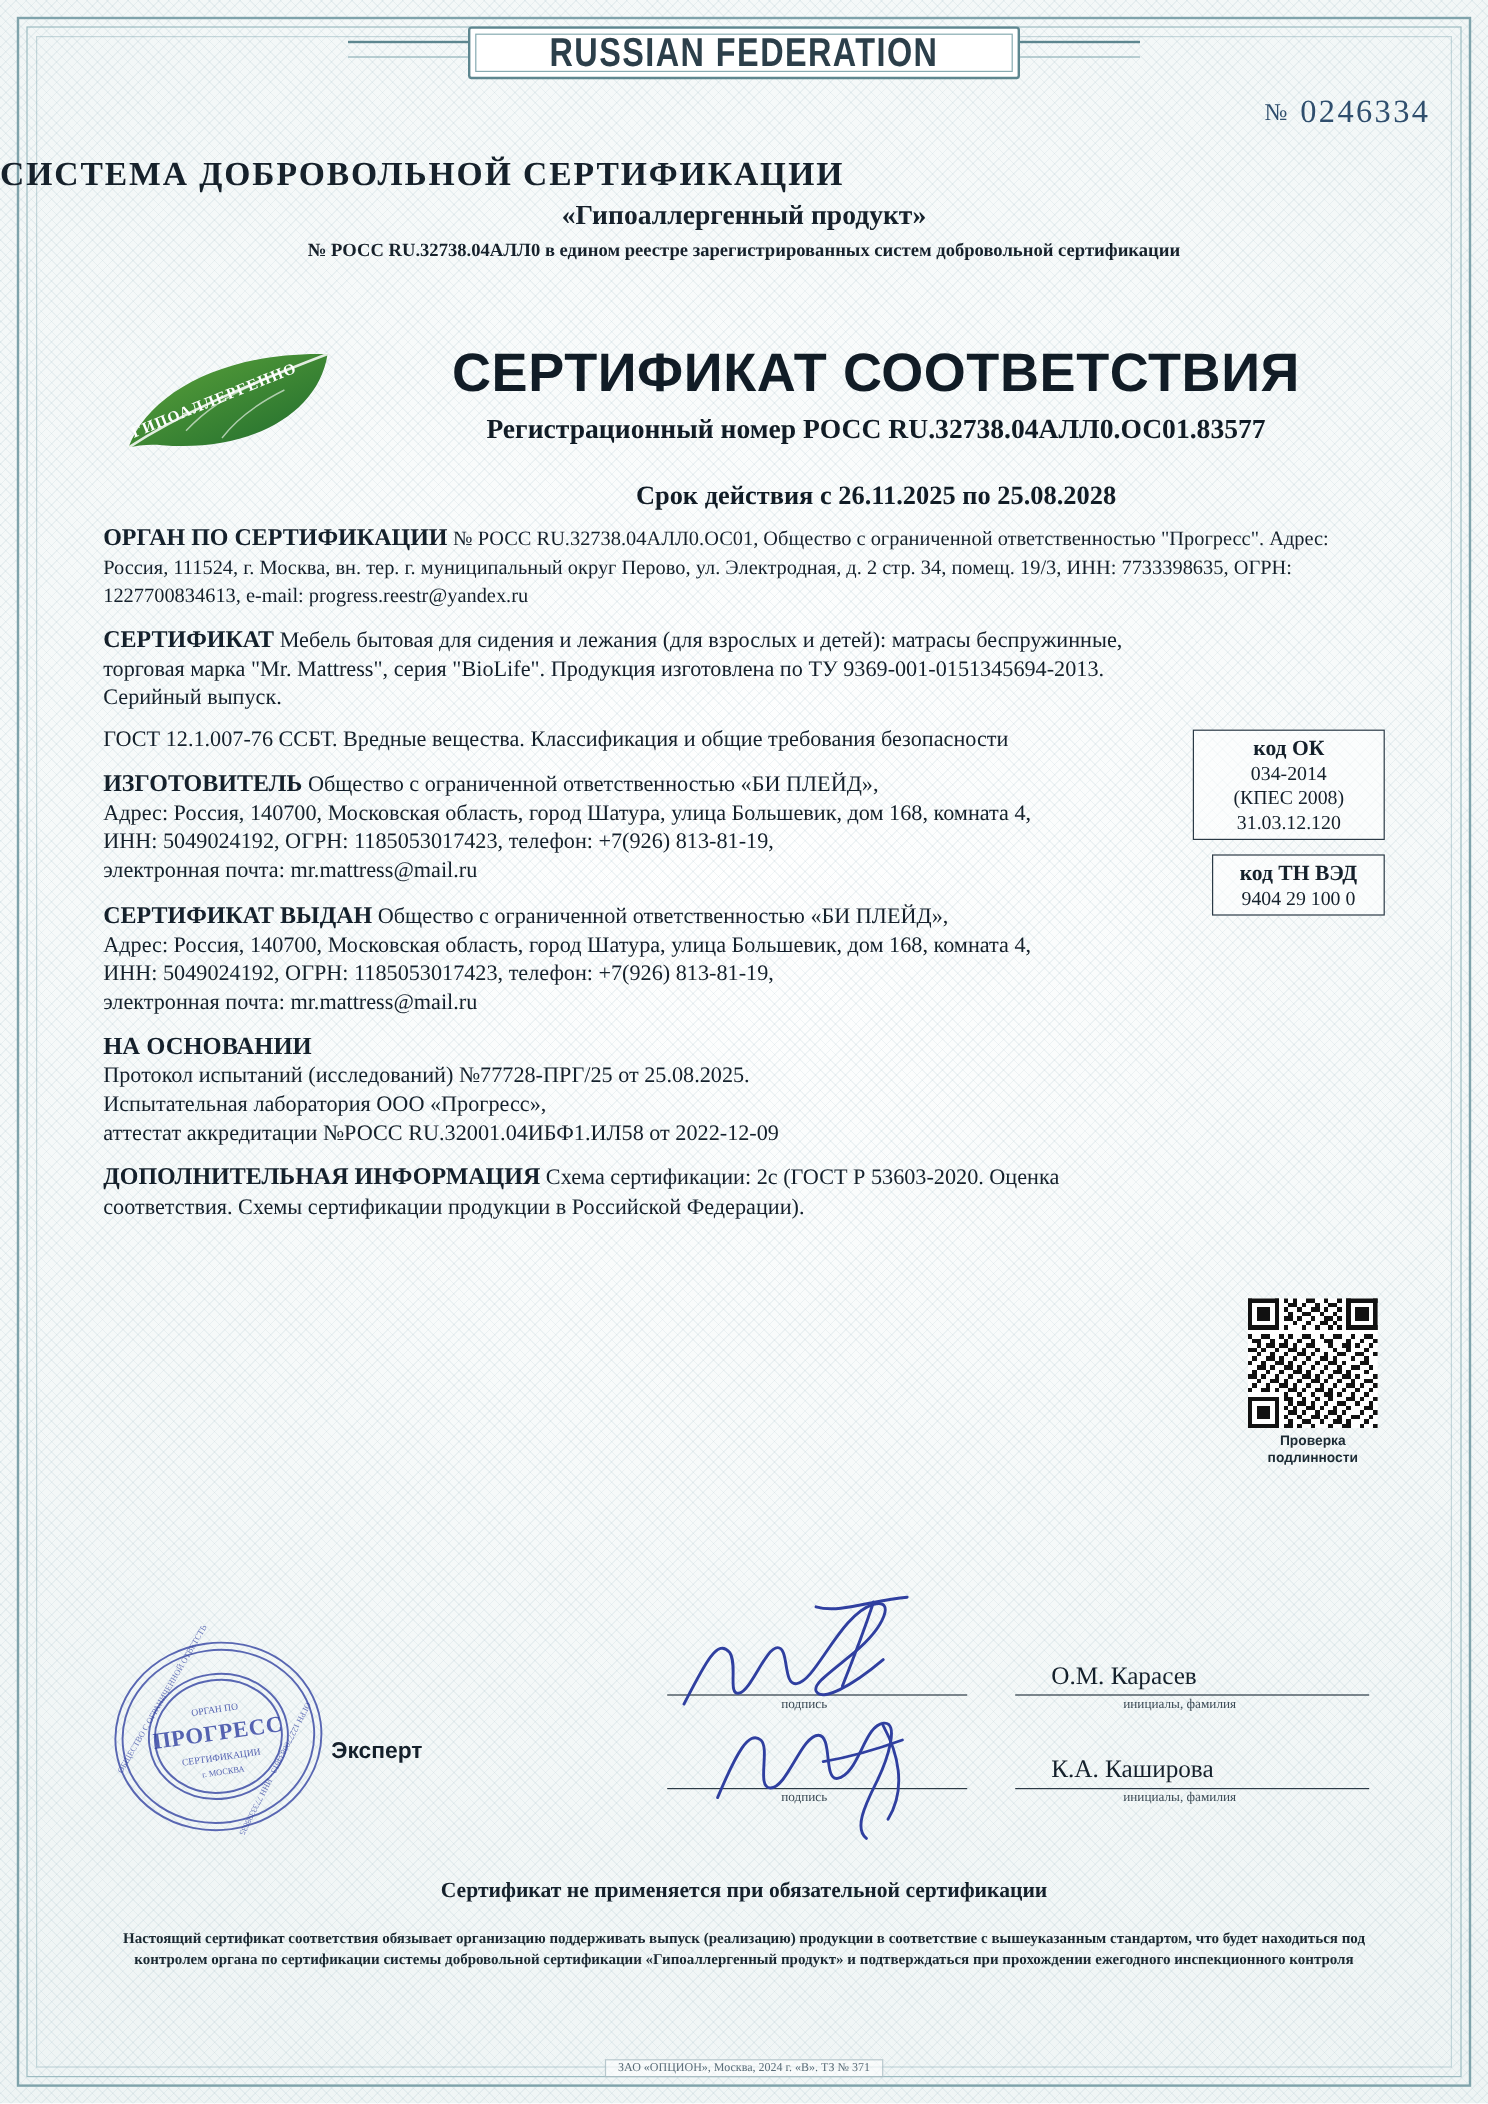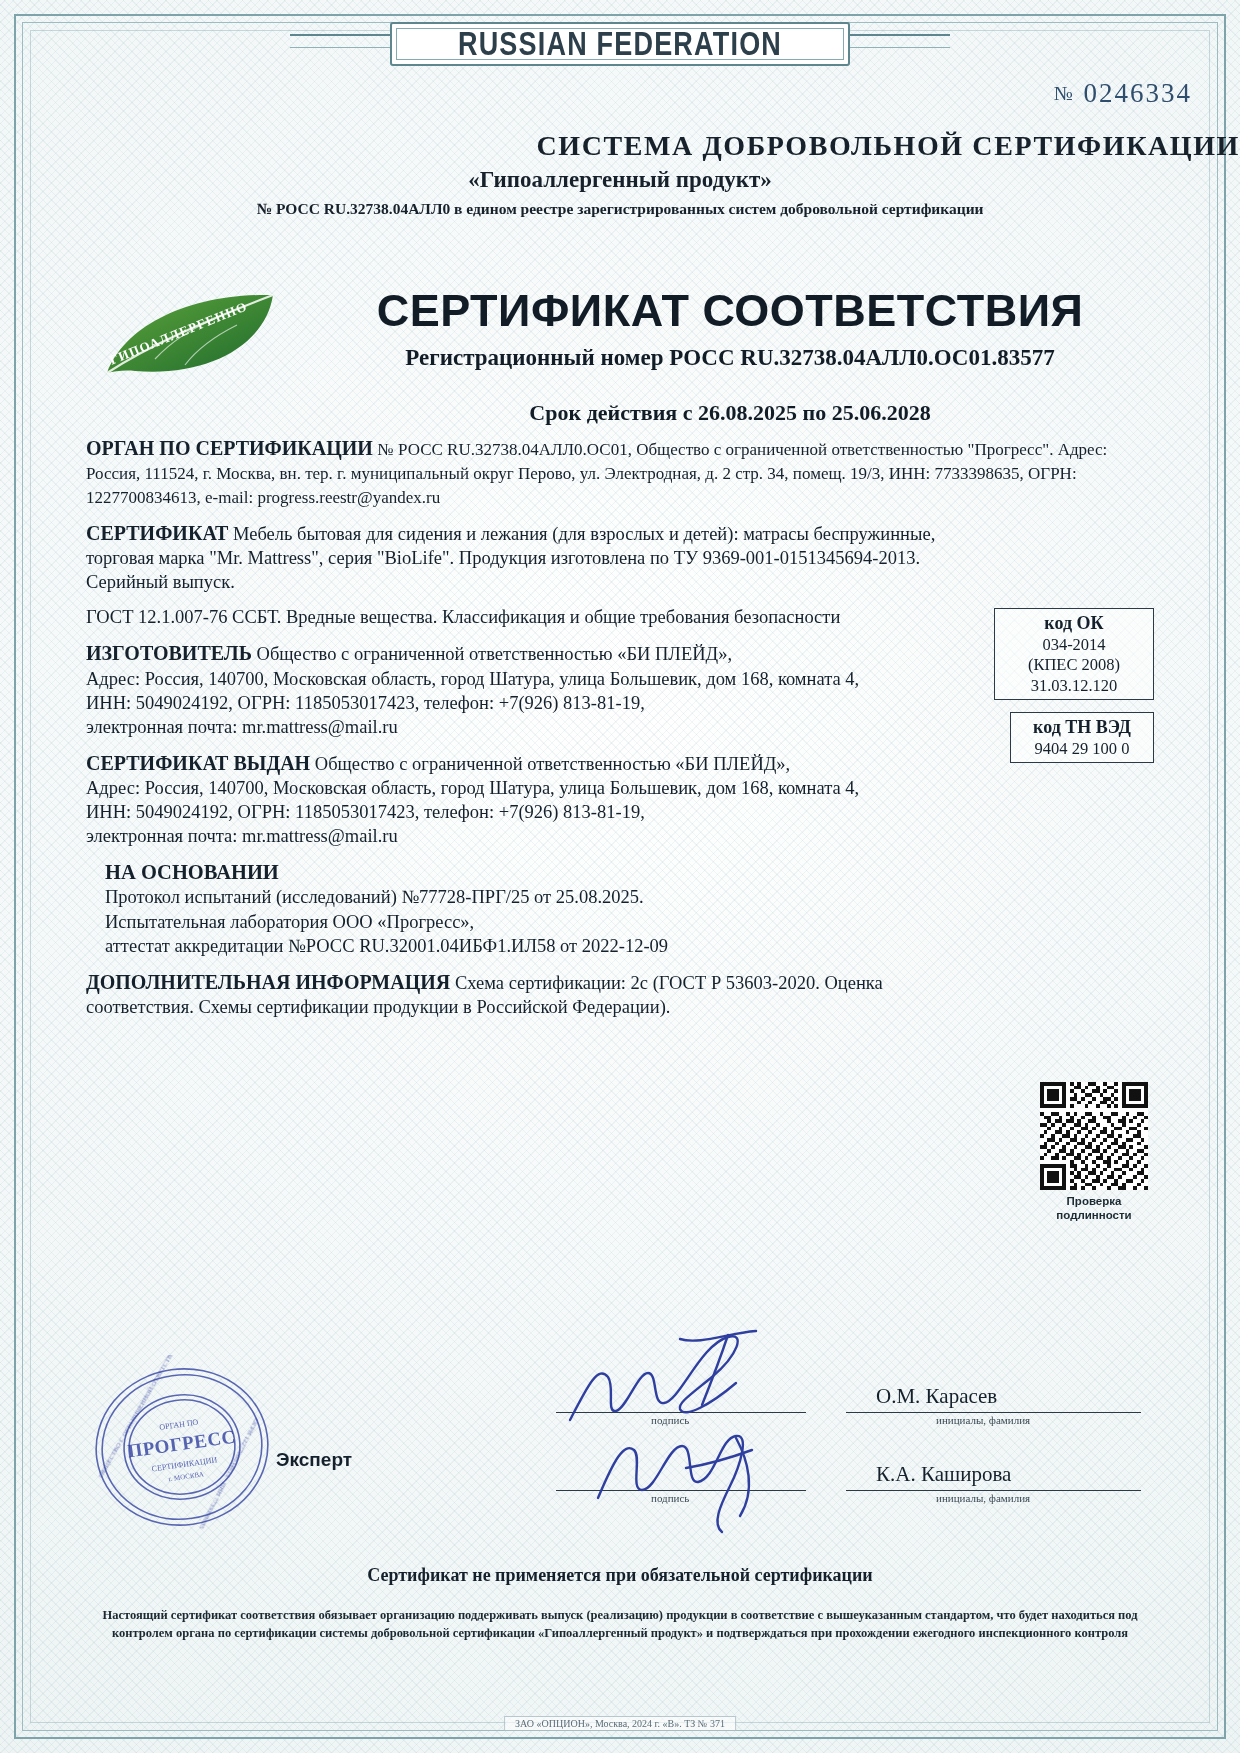--- a/index.html
+++ b/index.html
@@ -73,21 +73,21 @@
     font-family:"Liberation Serif", serif;
     font-size:27px;
     letter-spacing:2px;
     color:#2f4e6d;
   }
   .serial .no { font-size:20px; vertical-align:2px; }
 
   
   .sys-title {
     position:absolute; left:0; right:0; top:130px;
-    text-align:right;
+    text-align:left;
     font-family:"Liberation Serif", serif;
     font-weight:bold;
     font-size:28px;
     letter-spacing:1.6px;
     color:#16212b;
   }
   .sys-sub {
     position:absolute; left:0; right:0; top:167px;
     text-align:center;
     font-weight:bold;
@@ -234,21 +234,21 @@
         <path d="M12,88 C30,40 95,8 178,10 C170,62 110,92 40,86 C30,85 20,86 12,88 Z" fill="url(#lg)"></path>
         <path d="M12,88 C55,60 110,36 178,10" fill="none" stroke="#ffffff" stroke-width="2.2" opacity="0.85"></path>
         <path d="M60,74 C75,58 95,44 120,34" fill="none" stroke="#ffffff" stroke-width="1.2" opacity="0.6"></path>
         <path d="M90,80 C102,64 118,52 142,40" fill="none" stroke="#ffffff" stroke-width="1.2" opacity="0.6"></path>
         <text transform="rotate(-22 16 78)" x="16" y="80" fill="#ffffff" font-family="Liberation Serif, serif" font-size="13" font-weight="bold" letter-spacing="1.2">ГИПОАЛЛЕРГЕННО</text>
       </svg>
     </div>
 
     <div class="main-title">СЕРТИФИКАТ СООТВЕТСТВИЯ</div>
     <div class="reg-number">Регистрационный номер РОСС RU.32738.04АЛЛ0.ОС01.83577</div>
-    <div class="validity">Срок действия с 26.08.2025 по 25.06.2028</div>
+    <div class="validity">Срок действия с 26.11.2025 по 25.08.2028</div>
 
     <div class="body-block">
 
       <div class="blk">
         <p><span class="lbl">ОРГАН ПО СЕРТИФИКАЦИИ</span>
            <span class="small">№ РОСС RU.32738.04АЛЛ0.ОС01, Общество с ограниченной ответственностью "Прогресс". Адрес: Россия, 111524, г. Москва, вн. тер. г. муниципальный округ Перово, ул. Электродная, д. 2 стр. 34, помещ. 19/3, ИНН: 7733398635, ОГРН: 1227700834613, e-mail: progress.reestr@yandex.ru</span></p>
       </div>
 
       <div class="blk narrow">
         <p><span class="lbl">СЕРТИФИКАТ</span>
@@ -268,21 +268,21 @@
       </div>
 
       <div class="blk">
         <p><span class="lbl">СЕРТИФИКАТ ВЫДАН</span>
            <span>Общество с ограниченной ответственностью «БИ ПЛЕЙД»,</span></p>
         <p>Адрес: Россия, 140700, Московская область, город Шатура, улица Большевик, дом 168, комната 4,</p>
         <p>ИНН: 5049024192, ОГРН: 1185053017423, телефон: +7(926) 813-81-19,</p>
         <p>электронная почта: mr.mattress@mail.ru</p>
       </div>
 
-      <div class="blk" style="padding-right:210px;margin-left:19px;">
+      <div class="blk" style="padding-right:210px;">
         <p class="hdr-line">НА ОСНОВАНИИ</p>
         <p style="text-align:justify;">Протокол испытаний (исследований) №77728-ПРГ/25 от 25.08.2025.</p>
         <p>Испытательная лаборатория ООО «Прогресс»,</p>
         <p>аттестат аккредитации №РОСС RU.32001.04ИБФ1.ИЛ58 от 2022-12-09</p>
       </div>
 
       <div class="blk" style="padding-right:210px;">
         <p><span class="lbl">ДОПОЛНИТЕЛЬНАЯ ИНФОРМАЦИЯ</span>
            <span>Схема сертификации: 2с (ГОСТ Р 53603-2020. Оценка соответствия. Схемы сертификации продукции в Российской Федерации).</span></p>
       </div>

